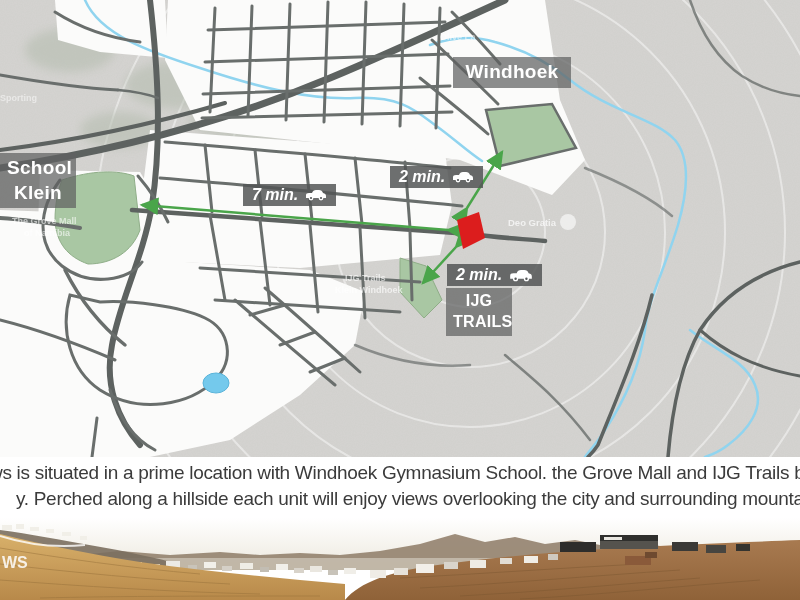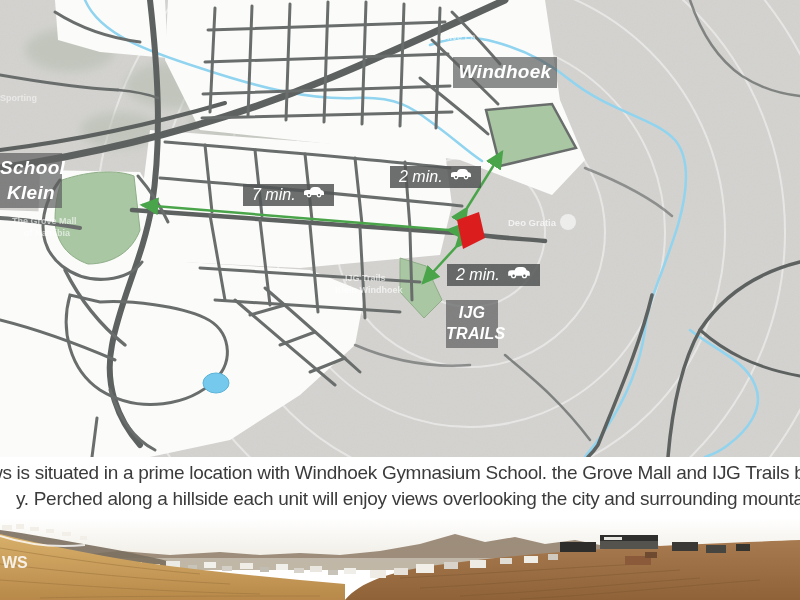--- a/index.html
+++ b/index.html
@@ -2,25 +2,25 @@
 <html><head>
 <meta charset="utf-8">
 <style>
   html,body{margin:0;padding:0;background:#ffffff;}
   #flyer{position:relative;width:800px;height:600px;overflow:hidden;background:#fff;
          font-family:"Liberation Sans",sans-serif;}
   
   #map-wrap{position:absolute;left:0;top:0;width:800px;height:457px;overflow:hidden;}
   #map-svg{position:absolute;left:0;top:0;}
   .plabel{position:absolute;background:rgba(95,97,97,0.72);color:#fff;
-          font-style:italic;font-weight:bold;text-align:center;line-height:1.3;
-          padding:3px 0;letter-spacing:.3px;}
+          font-weight:bold;text-align:center;line-height:1.3;
+          padding:3px 7px;letter-spacing:.3px;}
   .badge{position:absolute;background:rgba(84,86,86,0.85);color:#fff;
-         font-style:italic;font-weight:normal;font-size:16px;
-         display:flex;gap:7px;padding:2px 9px;}
+         font-style:italic;font-weight:bold;font-size:16px;
+         display:flex;align-items:center;gap:7px;padding:2px 9px;}
   .badge svg{display:block;}
   
   #desc{position:absolute;left:0;top:457px;width:800px;height:61px;background:#ffffff;
         overflow:hidden;color:#3b3b3b;}
   #desc .dline{position:absolute;white-space:nowrap;font-size:19px;letter-spacing:-0.3px;}
   #desc .l1{left:-11px;top:5px;}
   #desc .l2{left:16px;top:31px;}
   
   #photo{position:absolute;left:0;top:518px;width:800px;height:82px;overflow:hidden;text-align:center;}
 </style>
@@ -178,21 +178,21 @@
 
     <div class="plabel" style="left:0;top:153px;width:62px;font-size:19px;">
       <div>School</div>
       <div>Klein</div>
     </div>
 
     <div class="plabel" style="left:453px;top:57px;width:104px;font-size:19px;">
       <div>Windhoek</div>
     </div>
 
-    <div class="plabel" style="left:446px;top:300px;width:52px;font-size:16px;">
+    <div class="plabel" style="left:446px;top:288px;width:52px;font-size:16px;">
       <div>IJG</div>
       <div>TRAILS</div>
     </div>
 
     <div class="badge" style="left:243px;top:184px;">
       <span>7 min.</span>
       <svg width="22" height="12" viewBox="0 0 22 12">
         <path d="M1,9 L1,6 Q1,4 4,4 L7,4 Q8,1 11,1 L14,1 Q17,1 18,4 Q21,4.5 21,7 L21,9 Z" fill="#fff"></path>
         <circle cx="6" cy="9" r="2.4" fill="#fff"></circle>
           <circle cx="6" cy="9" r="1.1" fill="#55585a"></circle>

